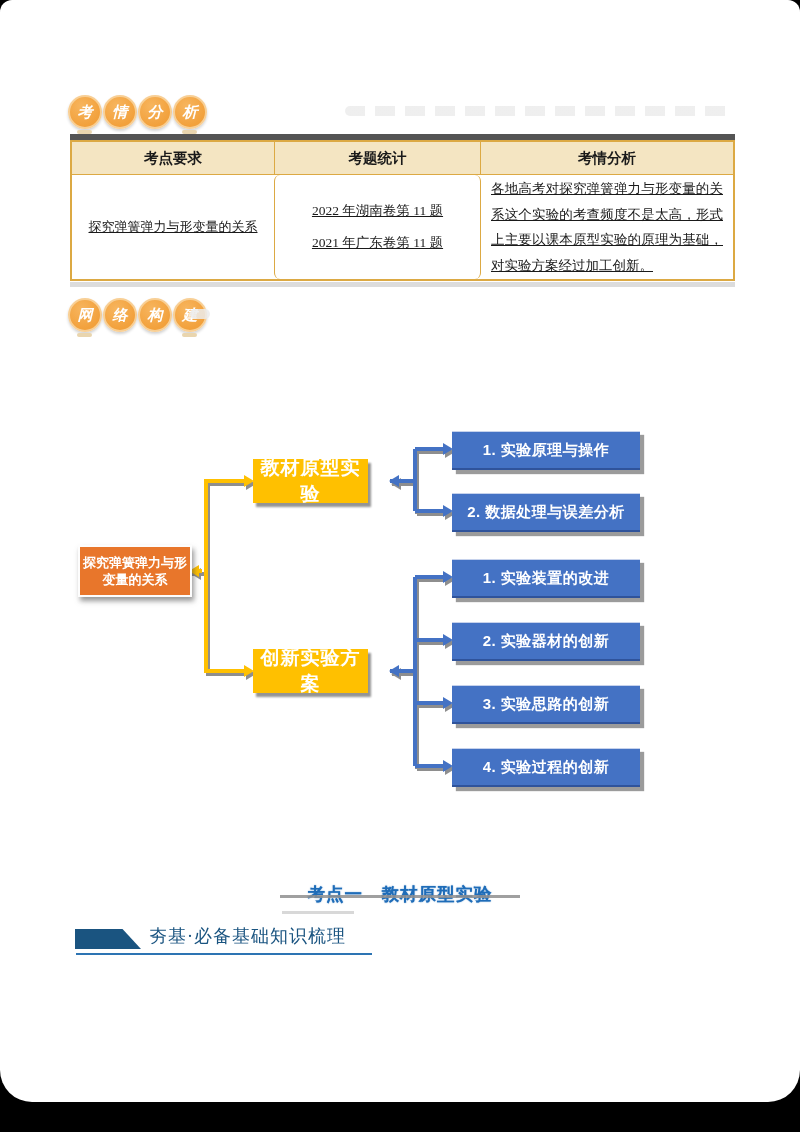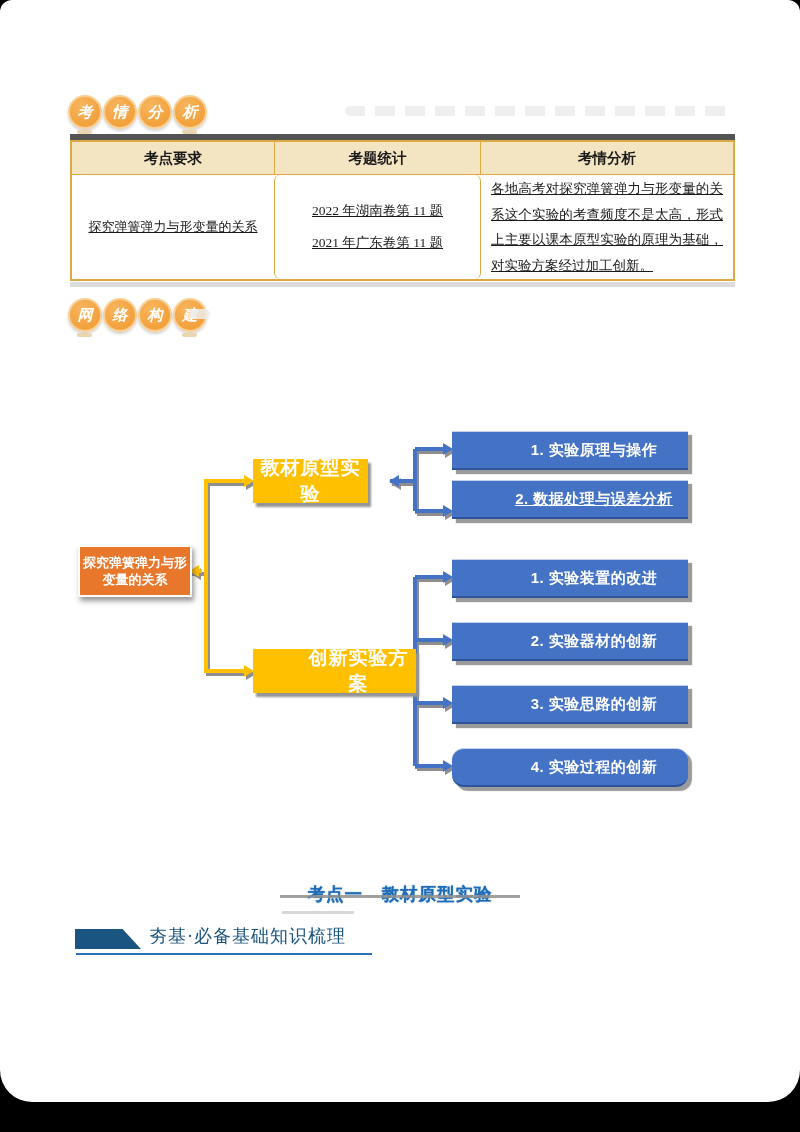--- a/index.html
+++ b/index.html
@@ -65,21 +65,20 @@
   .branch-node{
     left:253px;width:115px;height:44px;background:var(--gold,#FFC000);
     font-size:19px;letter-spacing:1px;
     box-shadow:3px 4px 2px #949494;
   }
   .child-node{
     left:452px;width:188px;height:36px;background:var(--blue,#4472C4);
     font-size:15px;letter-spacing:.5px;
     border-top:1px solid #c6d2ec;border-bottom:2px solid #2f539b;
     box-shadow:4px 4px 1px #9b9b9b;
-    padding-left:48px;
   }
   
   .kaodian{
     position:absolute;left:280px;top:882px;width:240px;text-align:center;
     color:var(--heading-blue,#1E6CB8);font-size:17.5px;font-weight:bold;letter-spacing:1px;
     text-shadow:0 0 1.2px rgba(30,108,184,.85);
   }
   .kaodian .strike{position:absolute;left:0;right:0;top:13px;height:3px;background:#8f8f8f;opacity:.85;}
   .kaodian .smudge{position:absolute;left:2px;top:29px;width:72px;height:3px;background:#c8c8c8;opacity:.7;}
   .subheader-shape{
@@ -186,28 +185,28 @@
         <polygon points="453,157 443,151 443,163"></polygon>
         <polygon points="453,220 443,214 443,226"></polygon>
         <polygon points="453,283 443,277 443,289"></polygon>
         <polygon points="453,346 443,340 443,352"></polygon>
       </g>
     </svg>
 
     <div class="node root-node">探究弹簧弹力与形变量的关系</div>
 
     <div class="node branch-node" style="top:39px;">教材原型实验</div>
-    <div class="node branch-node" style="top:229px;padding-left:48px;">创新实验方案</div>
+    <div class="node branch-node" style="top:229px;">创新实验方案</div>
 
     <div class="node child-node" style="top:11px;">1. 实验原理与操作</div>
-    <div class="node child-node" style="top:60px;text-decoration:underline;">2. 数据处理与误差分析</div>
+    <div class="node child-node" style="top:73px;">2. 数据处理与误差分析</div>
     <div class="node child-node" style="top:139px;">1. 实验装置的改进</div>
     <div class="node child-node" style="top:202px;">2. 实验器材的创新</div>
     <div class="node child-node" style="top:265px;">3. 实验思路的创新</div>
-    <div class="node child-node" style="top:328px;border-radius:12px;">4. 实验过程的创新</div>
+    <div class="node child-node" style="top:328px;">4. 实验过程的创新</div>
   </div>
 
   <div class="kaodian">
     <span>考点一　教材原型实验</span>
     <span class="strike"></span>
     <span class="smudge"></span>
   </div>
 
   <div class="subheader-shape"></div>
   <div class="subheader-text">夯基·必备基础知识梳理</div>

